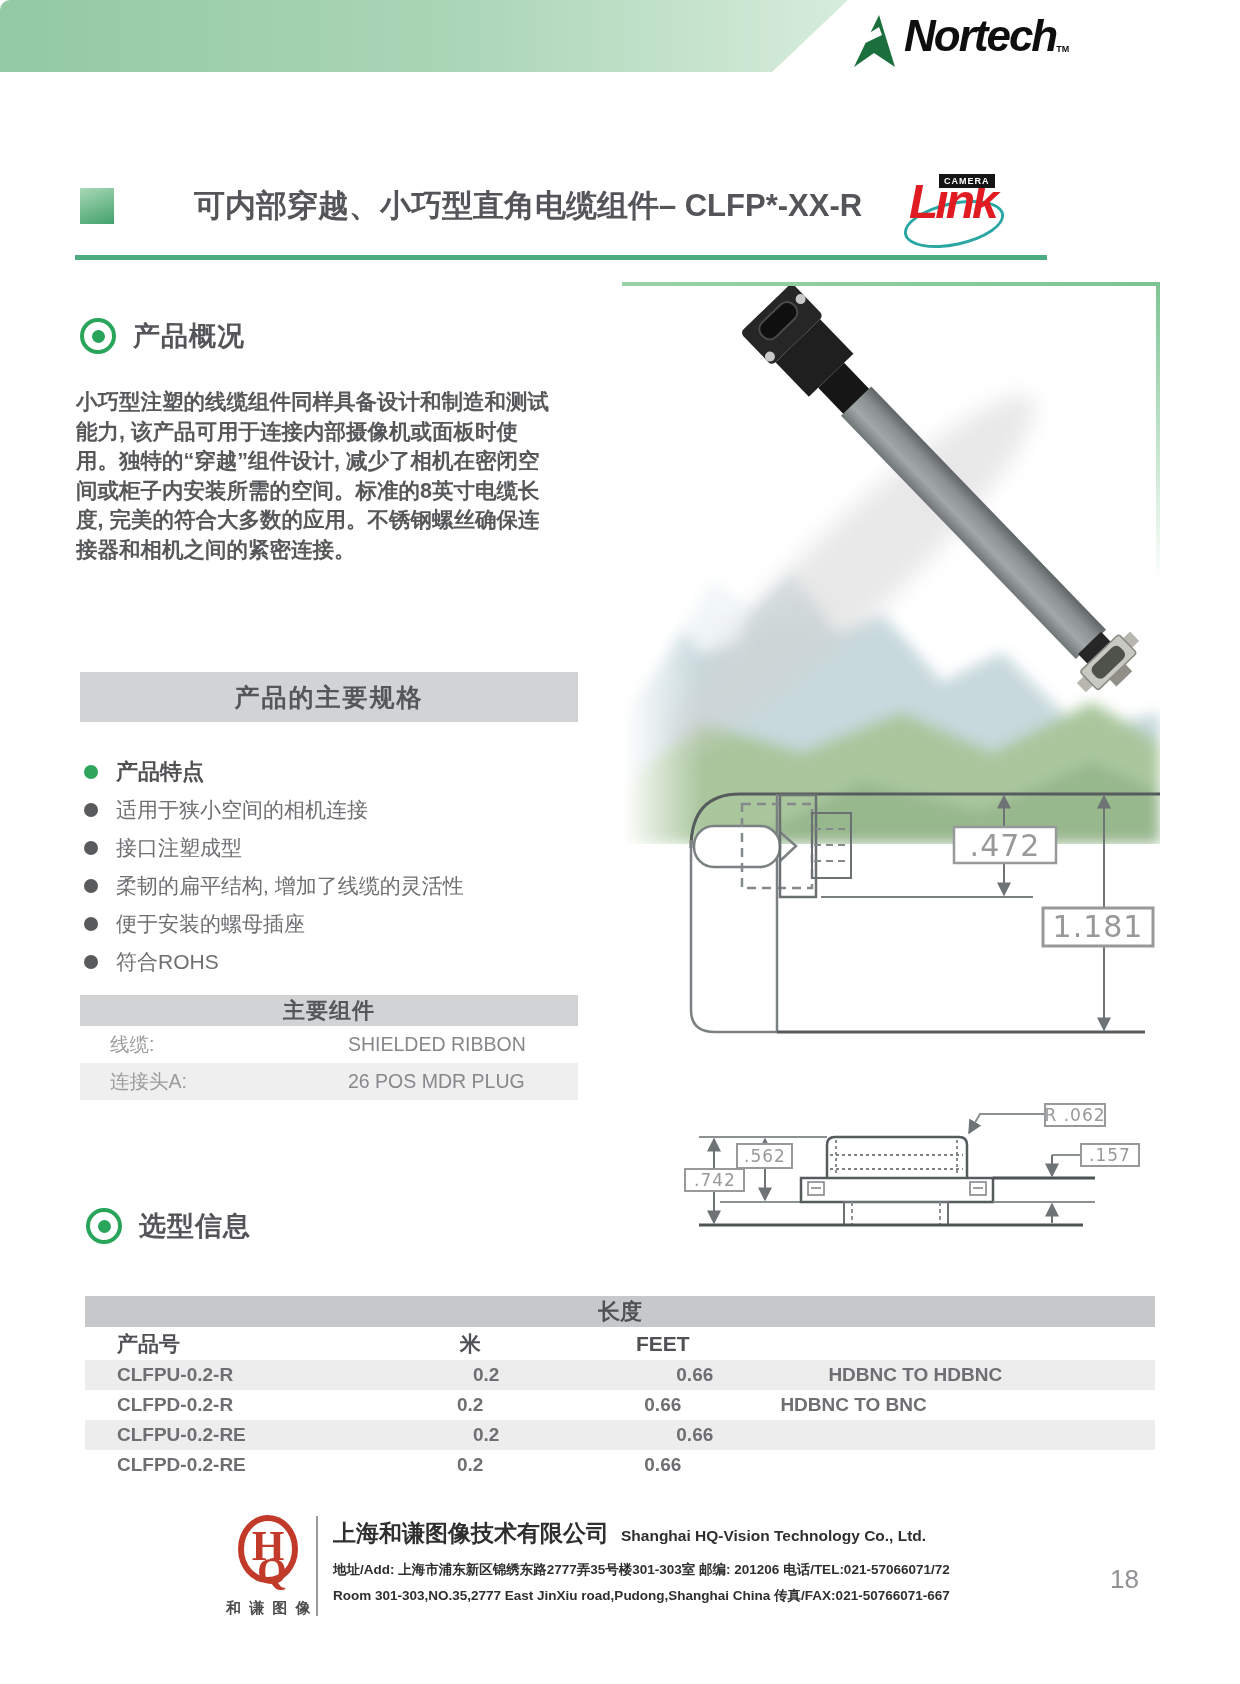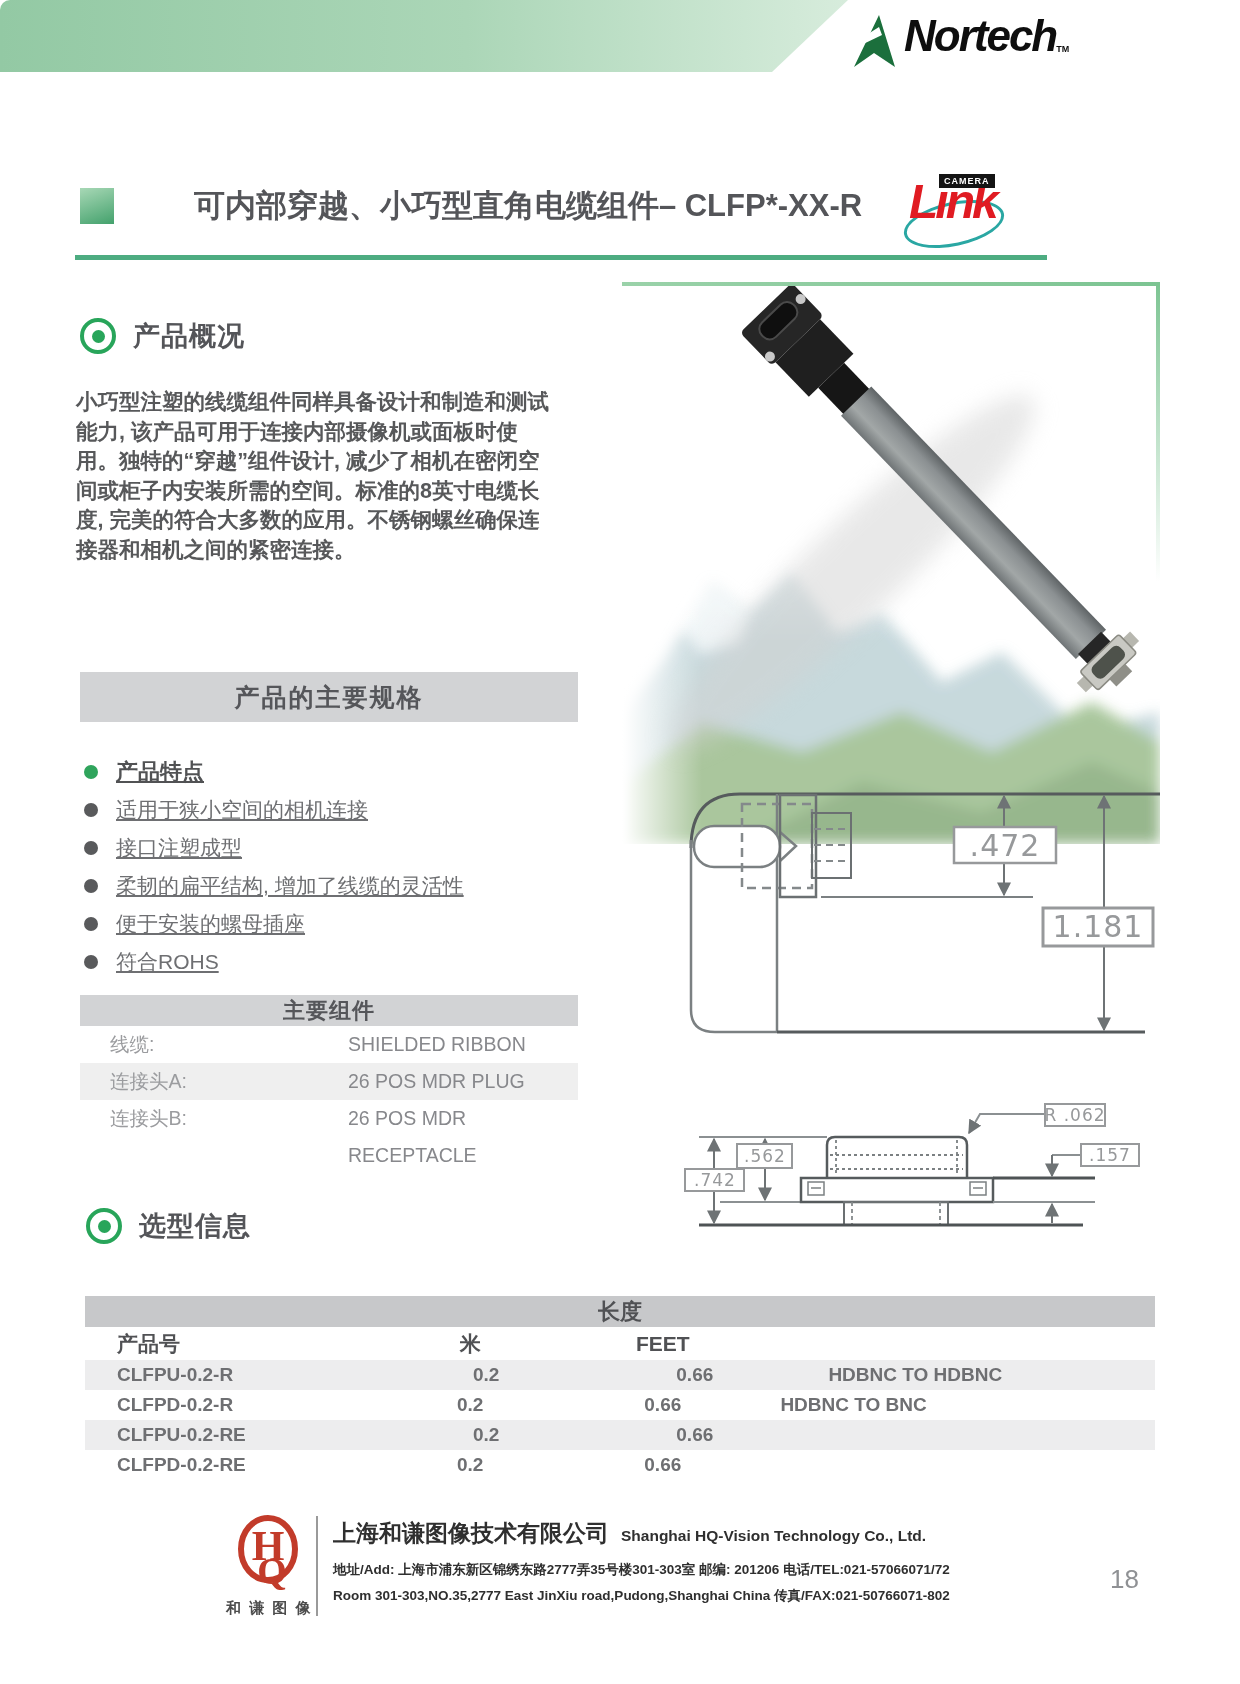--- a/index.html
+++ b/index.html
@@ -50,21 +50,21 @@
     background:linear-gradient(#7cc492,rgba(124,196,146,0));}
 
   
   .specs-banner{position:absolute;left:80px;top:672px;width:498px;height:50px;
     background:#d2d3d5;color:#55565a;font-size:25px;font-weight:800;text-align:center;
     line-height:50px;letter-spacing:2px;}
   .features{position:absolute;left:84px;top:753px;}
   .feat{display:flex;align-items:center;height:38px;gap:18px;}
   .feat .bdot{width:14px;height:14px;border-radius:50%;background:#595a5c;flex:none;}
   .feat.first .bdot{background:#2fa45c;}
-  .feat .txt{font-size:21px;color:#6e6f72;text-decoration:underline;}
+  .feat .txt{font-size:21px;color:#6e6f72;}
   .feat.first .txt{font-size:22px;font-weight:800;color:#515254;}
 
   .components{position:absolute;left:80px;top:995px;width:498px;}
   .comp-banner{height:31px;background:#d2d3d5;text-align:center;line-height:31px;
     font-size:22px;font-weight:800;color:#55565a;letter-spacing:1px;}
   .comp-row{position:relative;height:37px;line-height:37px;font-size:19.5px;color:#9b9c9f;}
   .comp-row.alt{background:#efefef;}
   .comp-label{padding-left:30px;}
   .comp-value{position:absolute;left:268px;top:0;color:#87888c;}
 
@@ -213,24 +213,20 @@
   <div class="components">
     <div class="comp-banner">主要组件</div>
     <div class="comp-row">
       <span class="comp-label">线缆:</span>
       <span class="comp-value">SHIELDED RIBBON</span>
     </div>
     <div class="comp-row alt">
       <span class="comp-label">连接头A:</span>
       <span class="comp-value">26 POS MDR PLUG</span>
     </div>
-    <div class="comp-row">
-      <span class="comp-label">连接头B:</span>
-      <span class="comp-value">26 POS MDR RECEPTACLE</span>
-    </div>
   </div>
 
   <div class="drawing1">
     <svg width="520" height="310" viewBox="0 0 520 310">
       <defs>
         <marker id="ah1" viewBox="0 0 10 10" refX="9" refY="5" markerWidth="7" markerHeight="7" orient="auto-start-reverse">
           <path d="M0,0 L10,5 L0,10 Z" fill="#6e7375"></path>
         </marker>
       </defs>
       <path d="M51,120 Q51,66 100,66 L520,66" fill="none" stroke="#565b5d" stroke-width="3"></path>
@@ -346,18 +342,18 @@
     <div class="hq-caption">和 谦 图 像</div>
   </div>
   <div class="f-divider"></div>
   <div class="f-text">
     <div class="f-company">
       <span class="f-cn">上海和谦图像技术有限公司</span>
       <span class="f-en">Shanghai HQ-Vision Technology Co.,  Ltd.</span>
     </div>
     <div class="f-addr">
       <div>地址/Add:  上海市浦东新区锦绣东路2777弄35号楼301-303室 邮编:  201206 电话/TEL:021-57066071/72</div>
-      <div>Room 301-303,NO.35,2777 East JinXiu road,Pudong,Shanghai China  传真/FAX:021-50766071-802</div>
+      <div>Room 301-303,NO.35,2777 East JinXiu road,Pudong,Shanghai China  传真/FAX:021-50766071-667</div>
     </div>
   </div>
   <div class="page-num">18</div>
 
 </div>
 
 </body></html>

